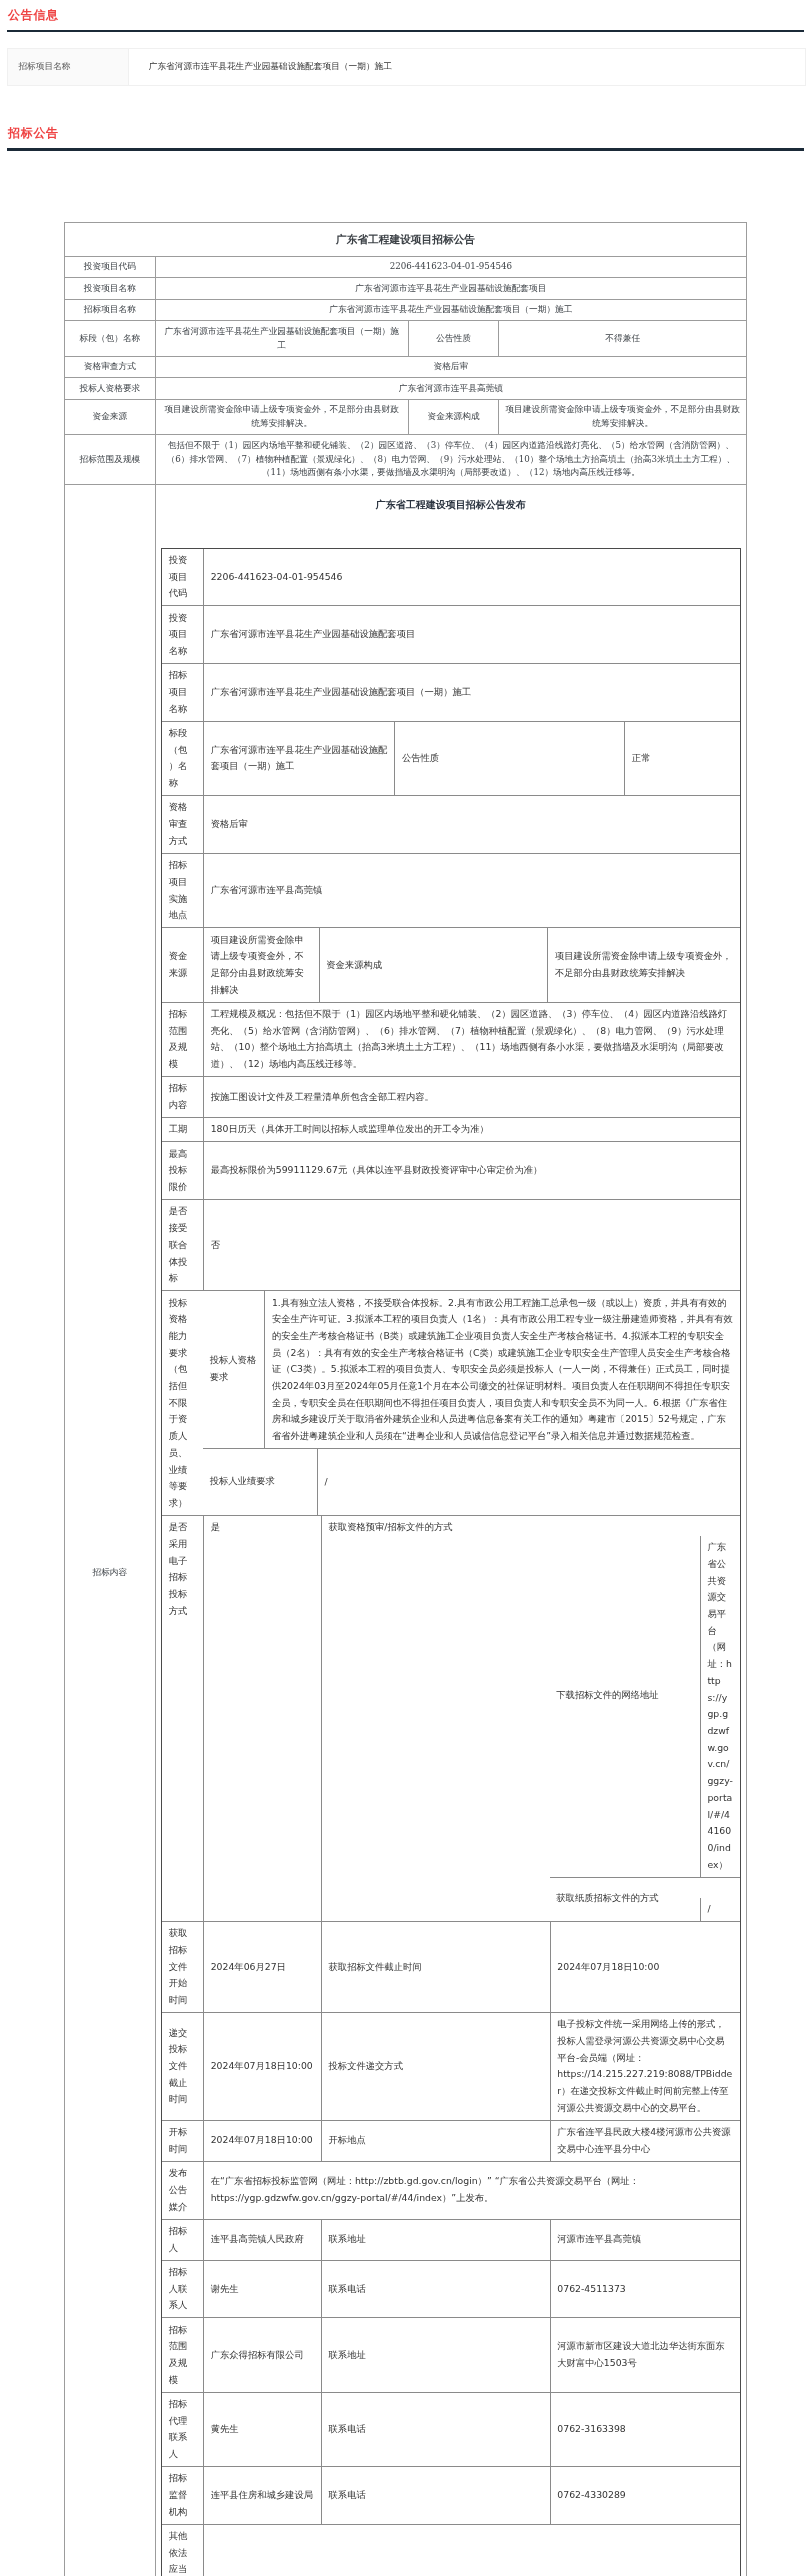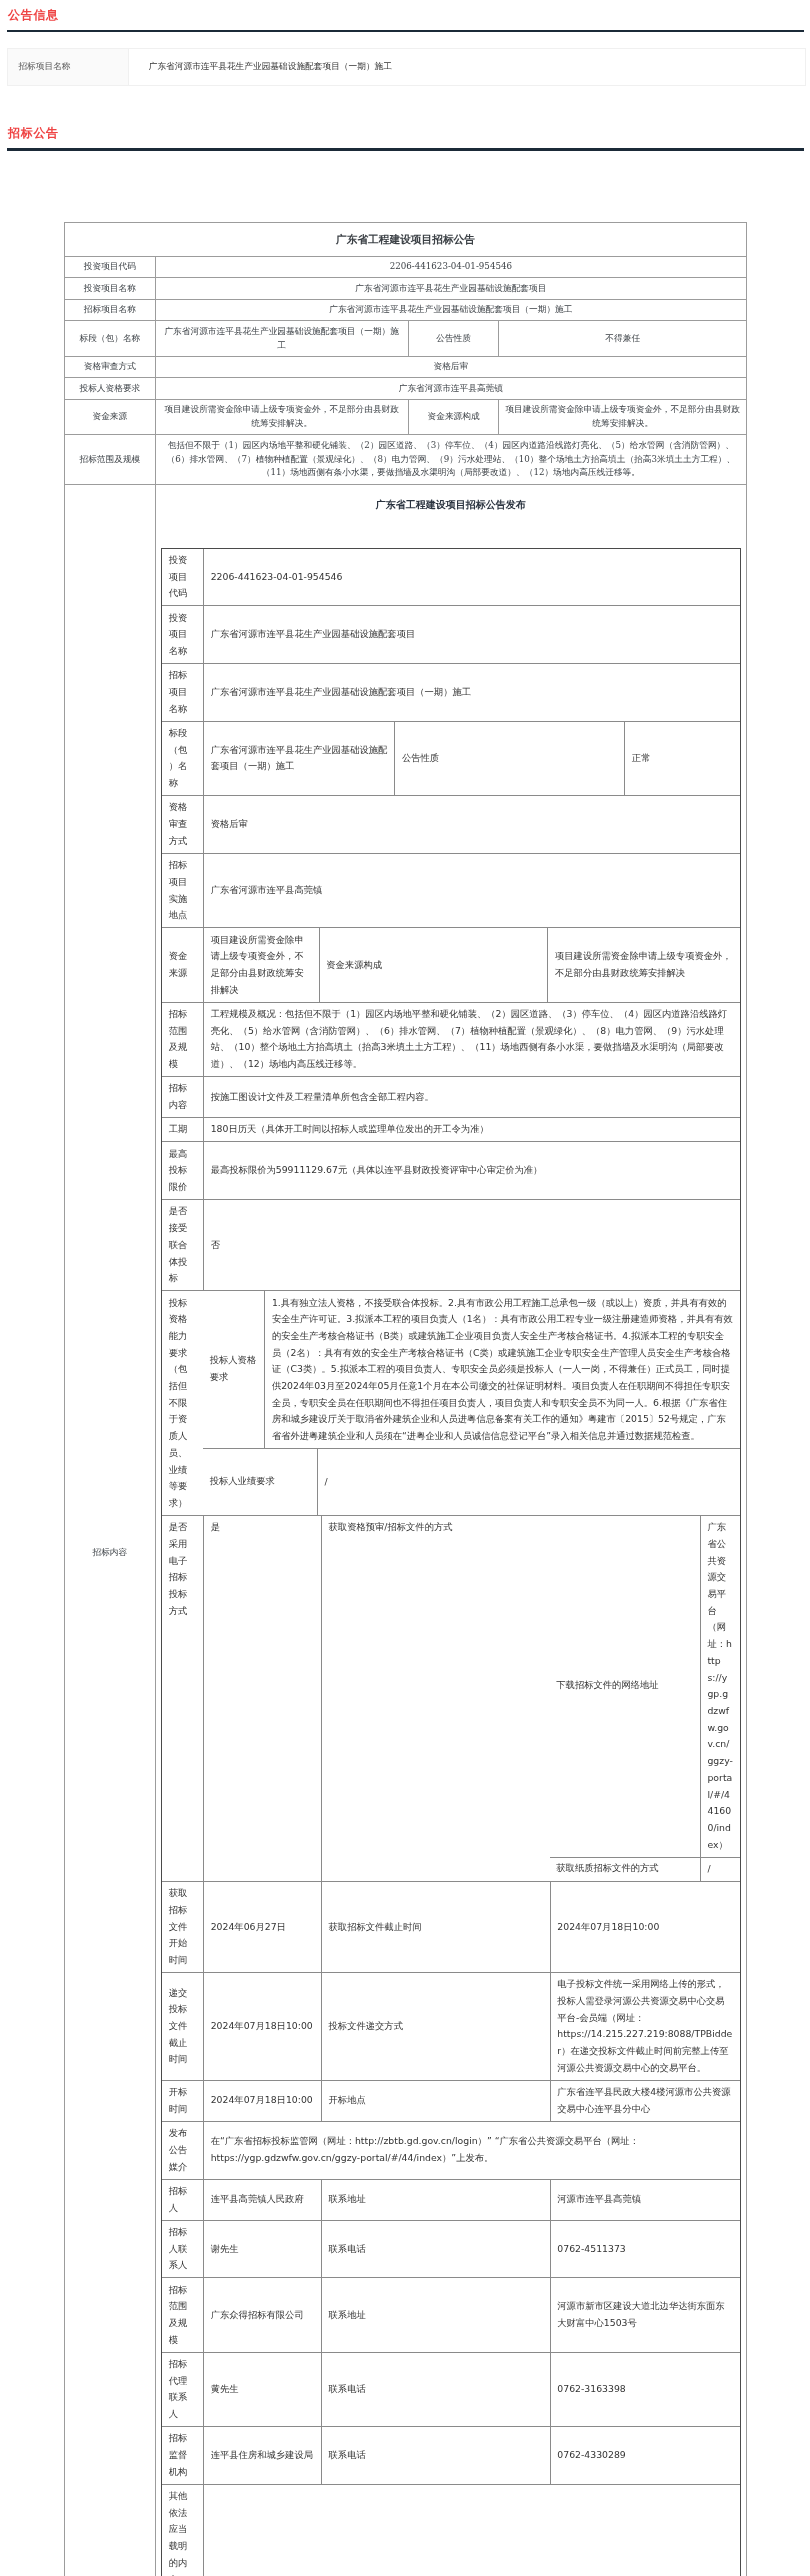--- a/index.html
+++ b/index.html
@@ -47,21 +47,21 @@
   .nw33b { width:33.1%; flex:none; }
   .nw40b { width:39.8%; flex:none; }
   .nw20f { width:20%; flex:none; }
   .nsublab1 { width:11.4%; flex:none; }
   .nsublab2 { width:21.2%; flex:none; }
   .nblock { flex:1; display:flex; flex-direction:column; min-width:0; }
   .nsub { display:flex; flex:1; border-top:0.7px solid #8a8a8a; align-items:stretch; min-width:0; }
   .nsub:first-child { border-top:none; }
   .nsub .ncell:first-child { border-left:none;font-family:Liberation Mono, monospace; }
   .nk { width:79%; flex:none; }
-  .nv { flex:1; word-break:break-all; }
+  .nv { flex:1; word-break:break-all;margin-top:20px; }
 </style>
 </head>
 <body>
 
 <div class="sec">
   <div class="sec-title">公告信息</div>
   <div class="sec-bar"></div>
 </div>
 
 <table class="info-table">

